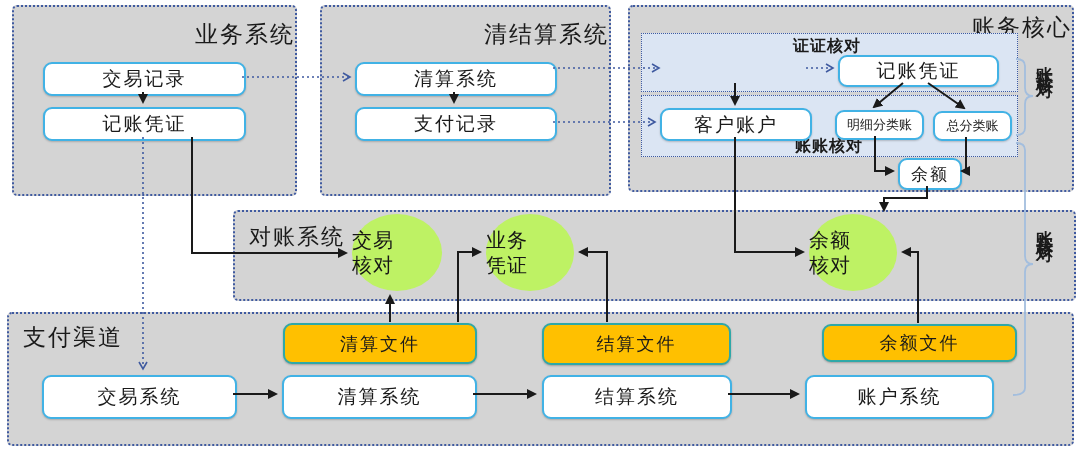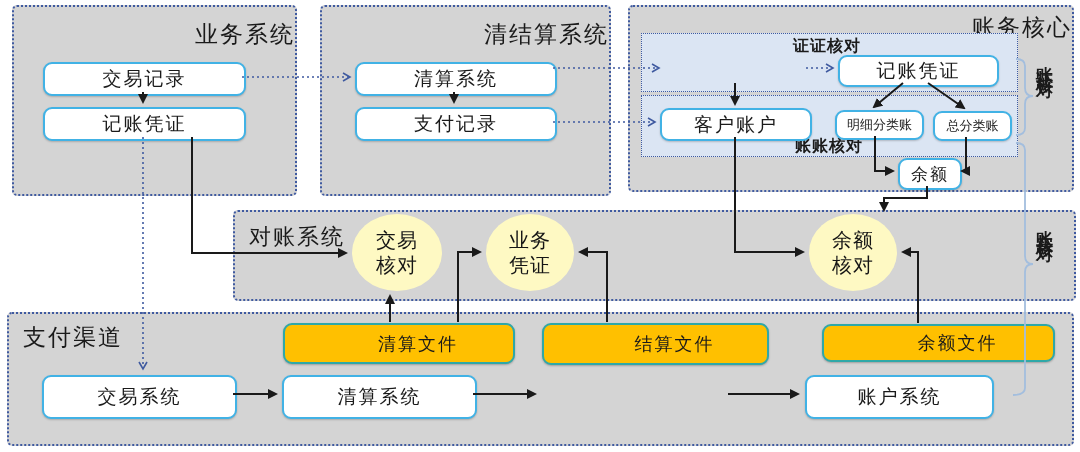--- a/index.html
+++ b/index.html
@@ -14,24 +14,24 @@
   .sublabel{position:absolute;font-size:16px;font-weight:bold;letter-spacing:1px;z-index:3;
             font-family:"Liberation Sans","DejaVu Sans",sans-serif;}
   
   .node{position:absolute;background:#fff;border:2px solid #41b2e5;border-radius:9px;
         display:flex;align-items:center;justify-content:center;font-size:19px;letter-spacing:2px;
         box-shadow:0 1px 2px rgba(0,0,0,.2);z-index:3;}
   .node.small{font-size:13px;letter-spacing:0;}
   
   .file{position:absolute;background:#ffc000;border:2px solid #2fa8a8;border-radius:9px;
         display:flex;align-items:center;justify-content:center;font-size:18px;letter-spacing:2px;
-        box-shadow:0 1px 2px rgba(0,0,0,.25);z-index:3;padding-left:38px;}
+        box-shadow:0 1px 2px rgba(0,0,0,.25);z-index:3;}
   
-  .circle{position:absolute;background:#fef9c3;border-radius:50%;display:flex;align-items:center;
-          justify-content:center;text-align:center;z-index:3;font-family:Liberation Serif, serif;}
+  .circle{position:absolute;background:#bef264;border-radius:50%;display:flex;align-items:center;
+          text-align:center;z-index:3;font-family:Liberation Serif, serif;}
   .circle span{display:block;width:2.1em;font-size:20px;line-height:1.25;letter-spacing:1px;color:#151515;}
   
   .vlabel{position:absolute;writing-mode:vertical-rl;text-orientation:upright;font-size:17px;
           font-weight:600;letter-spacing:5px;z-index:3;}
   .wires{position:absolute;left:0;top:0;width:1080px;height:452px;z-index:4;pointer-events:none;}
 </style>
 </head>
 <body>
 
 <div class="stage">
@@ -82,20 +82,21 @@
   <div class="circle" style="left:809px;top:214px;width:88px;height:77px">
     <span>余额核对</span>
   </div>
 
   <div class="file" style="left:283px;top:323px;width:190px;height:37px">清算文件</div>
   <div class="file" style="left:542px;top:323px;width:185px;height:38px">结算文件</div>
   <div class="file" style="left:822px;top:324px;width:191px;height:34px">余额文件</div>
 
   <div class="node" style="left:42px;top:375px;width:191px;height:40px">交易系统</div>
   <div class="node" style="left:282px;top:375px;width:191px;height:40px">清算系统</div>
+  <div class="node" style="left:542px;top:375px;width:186px;height:40px">结算系统</div>
   <div class="node" style="left:805px;top:375px;width:185px;height:40px">账户系统</div>
 
   <div class="vlabel" style="left:1033px;top:52px;height:92px">账证核对</div>
   <div class="vlabel" style="left:1033px;top:216px;height:84px">账实核对</div>
 
   <svg class="wires" viewBox="0 0 1080 452">
     <defs>
       <marker id="ab" viewBox="0 0 10 10" refX="8" refY="5" markerWidth="10" markerHeight="10" markerUnits="userSpaceOnUse" orient="auto">
           <path d="M0,0 L10,5 L0,10 Z" fill="#1a1a1a"></path>
         </marker>

